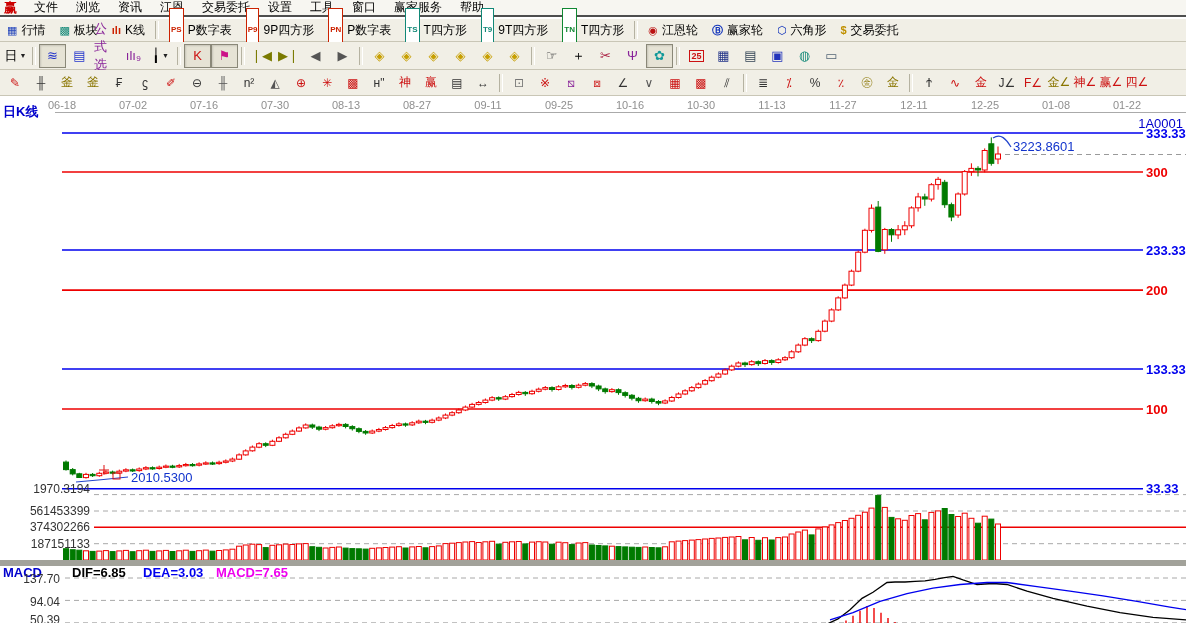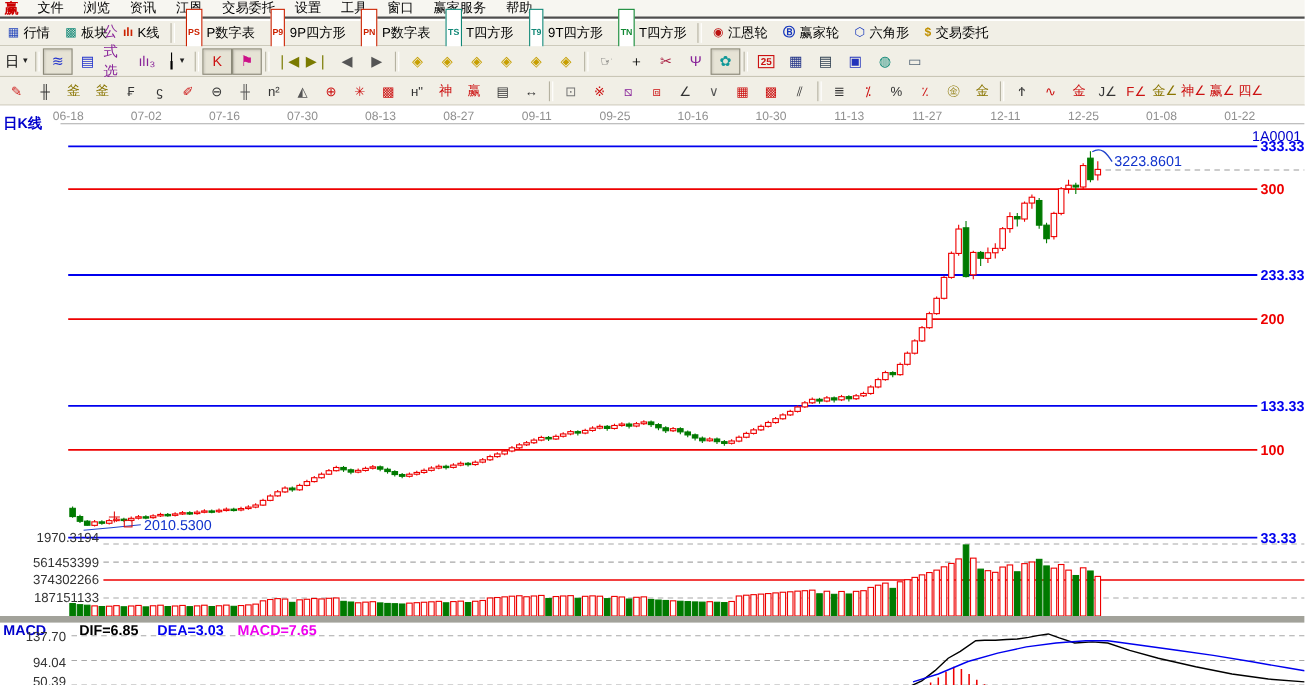--- a/index.html
+++ b/index.html
@@ -122,21 +122,21 @@
     <div class="tbtn pressed">
       <span style="color: rgb(34, 51, 204);">≋</span>
     </div>
     <div class="tbtn">
       <span style="color: rgb(34, 51, 204);">▤</span>
     </div>
     <div class="tbtn">
       <span style="color: rgb(136, 34, 153);">公式选股</span>
     </div>
     <div class="tbtn">
-      <span style="color: rgb(136, 34, 153);">ılı₃</span>
+      <span style="color: rgb(136, 34, 153);">ılı₉</span>
     </div>
     <div class="tbtn">
       <span style="color: rgb(0, 0, 0);">╽</span>
       <span class="dd">▼</span>
     </div>
     <span class="vsep"></span>
     <div class="tbtn pressed">
       <span style="color: rgb(204, 17, 17);">K</span>
     </div>
     <div class="tbtn pressed">

